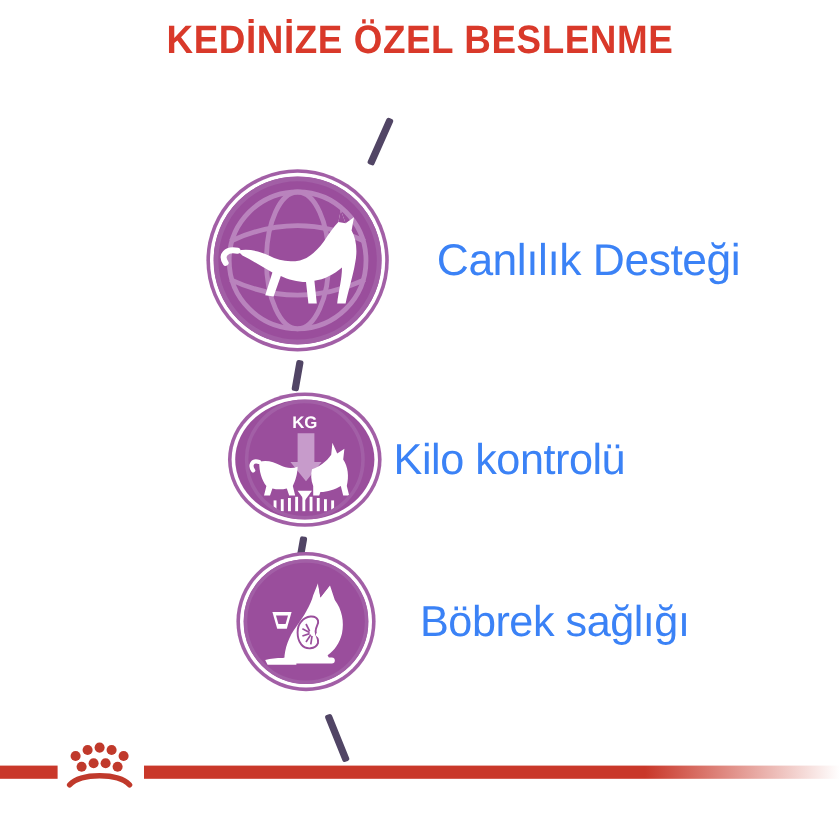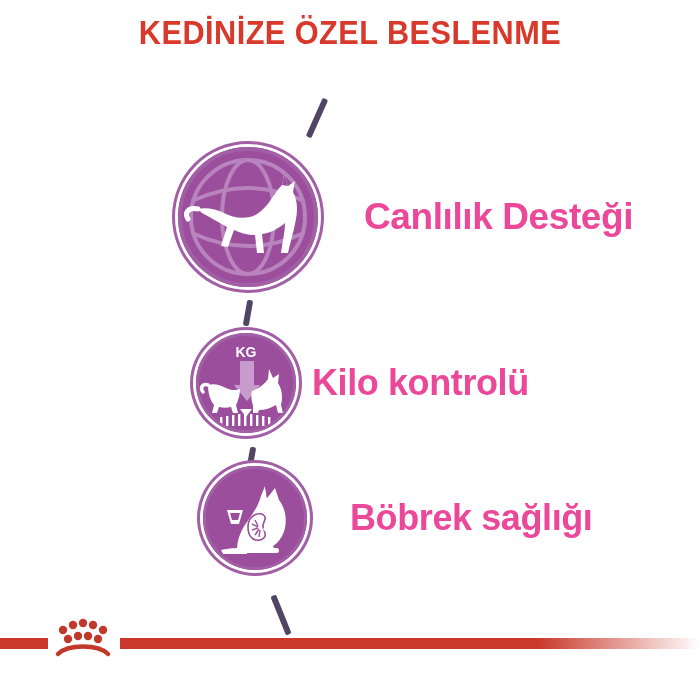--- a/index.html
+++ b/index.html
@@ -50,29 +50,29 @@
   .feature.f3 { left: 203px; top: 466px; }
 
   .badge {
     position: relative;
     border-radius: 50%;
     background: #9a4e9c;
     flex: 0 0 auto;
     box-shadow: 0 0 0 3px #ffffff, 0 0 0 6px #a25fa6;
   }
   .badge.b1 { width: 140px; height: 140px; }
-  .badge.b2 { width: 100px; height: 100px; }
+  .badge.b2 { width: 116px; height: 100px; }
   .badge.b3 { width: 104px; height: 104px; }
 
   .badge svg { display: block; width: 100%; height: 100%; }
 
   .feature-label {
-    color: #ec4899;
+    color: #3b82f6;
     font-family: "Liberation Sans", sans-serif;
-    font-weight: 700;
+    font-weight: 400;
     white-space: nowrap;
     letter-spacing: -0.4px;
   }
   .f1 .feature-label { font-size: 37px; margin-left: 46px; }
   .f2 .feature-label { font-size: 36px; margin-left: 16px; }
   .f3 .feature-label { font-size: 36px; margin-left: 43px; }
 
   
   .dash {
     position: absolute;

